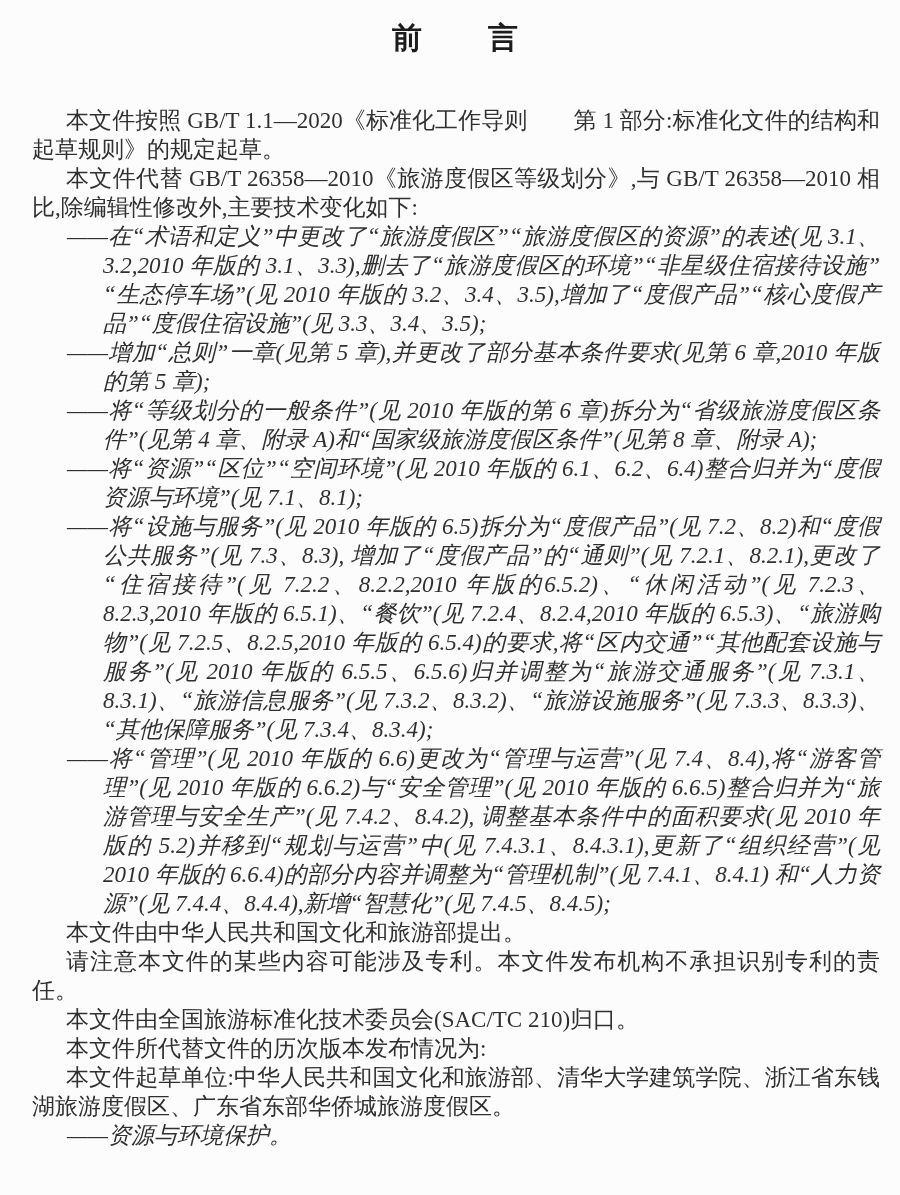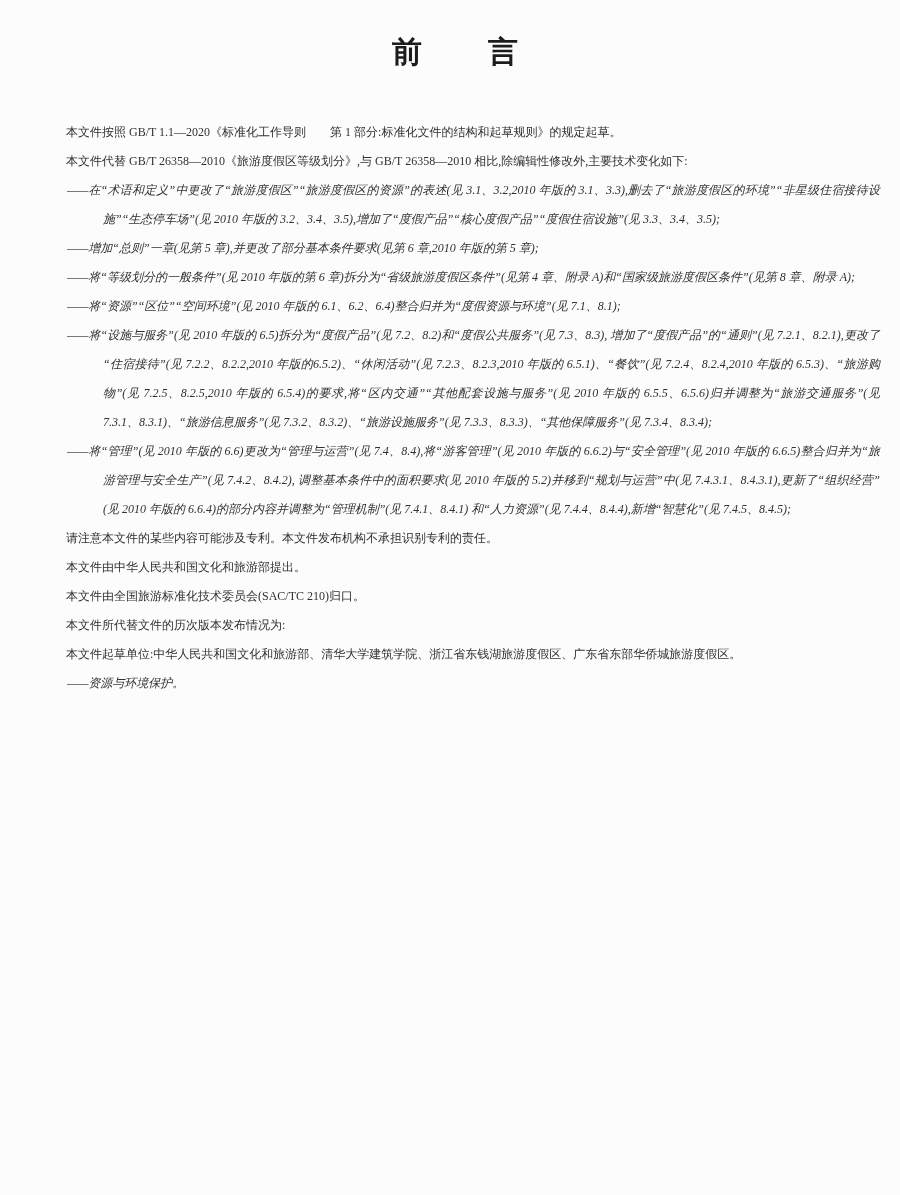--- a/index.html
+++ b/index.html
@@ -15,33 +15,33 @@
     overflow: hidden;
   }
   .page {
     box-sizing: border-box;
     width: 900px;
     height: 1195px;
     padding: 12px 20px 0 32px;
     overflow: hidden;
   }
   .doc-title {
-    margin: 16px;
+    margin: 4px;
     padding-top: 4px;
     text-align: center;
-    font-family: Liberation Sans, sans-serif;
+    font-family: Liberation Mono, monospace;
     font-weight: 700;
     font-size: 30px;
     line-height: 40px;
     color: #1c1c1c;
     letter-spacing: 2px;
   }
   .doc-body {
     margin-top: 46px;
-    font-size: 12px;
+    font-size: 23px;
     line-height: 29px;
     text-align: justify;
     color: #303030;
   }
   .block {
     margin: 0;
     padding: 0;
   }
   
   .para {
@@ -61,20 +61,20 @@
   <h1 class="doc-title">前　　言</h1>
   <div class="doc-body">
       <div class="block para">本文件按照 GB/T 1.1—2020《标准化工作导则　　第 1 部分:标准化文件的结构和起草规则》的规定起草。</div>
       <div class="block para">本文件代替 GB/T 26358—2010《旅游度假区等级划分》,与 GB/T 26358—2010 相比,除编辑性修改外,主要技术变化如下:</div>
       <div class="block hang">——在“术语和定义”中更改了“旅游度假区”“旅游度假区的资源”的表述(见 3.1、3.2,2010 年版的 3.1、3.3),删去了“旅游度假区的环境”“非星级住宿接待设施”“生态停车场”(见 2010 年版的 3.2、3.4、3.5),增加了“度假产品”“核心度假产品”“度假住宿设施”(见 3.3、3.4、3.5);</div>
       <div class="block hang">——增加“总则”一章(见第 5 章),并更改了部分基本条件要求(见第 6 章,2010 年版的第 5 章);</div>
       <div class="block hang">——将“等级划分的一般条件”(见 2010 年版的第 6 章)拆分为“省级旅游度假区条件”(见第 4 章、附录 A)和“国家级旅游度假区条件”(见第 8 章、附录 A);</div>
       <div class="block hang">——将“资源”“区位”“空间环境”(见 2010 年版的 6.1、6.2、6.4)整合归并为“度假资源与环境”(见 7.1、8.1);</div>
       <div class="block hang">——将“设施与服务”(见 2010 年版的 6.5)拆分为“度假产品”(见 7.2、8.2)和“度假公共服务”(见 7.3、8.3), 增加了“度假产品”的“通则”(见 7.2.1、8.2.1),更改了“住宿接待”(见 7.2.2、8.2.2,2010 年版的6.5.2)、“休闲活动”(见 7.2.3、8.2.3,2010 年版的 6.5.1)、“餐饮”(见 7.2.4、8.2.4,2010 年版的 6.5.3)、“旅游购物”(见 7.2.5、8.2.5,2010 年版的 6.5.4)的要求,将“区内交通”“其他配套设施与服务”(见 2010 年版的 6.5.5、6.5.6)归并调整为“旅游交通服务”(见 7.3.1、8.3.1)、“旅游信息服务”(见 7.3.2、8.3.2)、“旅游设施服务”(见 7.3.3、8.3.3)、“其他保障服务”(见 7.3.4、8.3.4);</div>
       <div class="block hang">——将“管理”(见 2010 年版的 6.6)更改为“管理与运营”(见 7.4、8.4),将“游客管理”(见 2010 年版的 6.6.2)与“安全管理”(见 2010 年版的 6.6.5)整合归并为“旅游管理与安全生产”(见 7.4.2、8.4.2), 调整基本条件中的面积要求(见 2010 年版的 5.2)并移到“规划与运营”中(见 7.4.3.1、8.4.3.1),更新了“组织经营”(见 2010 年版的 6.6.4)的部分内容并调整为“管理机制”(见 7.4.1、8.4.1) 和“人力资源”(见 7.4.4、8.4.4),新增“智慧化”(见 7.4.5、8.4.5);</div>
+      <div class="block para">本文件由中华人民共和国文化和旅游部提出。</div>
       <div class="block para">请注意本文件的某些内容可能涉及专利。本文件发布机构不承担识别专利的责任。</div>
-      <div class="block para">本文件由中华人民共和国文化和旅游部提出。</div>
       <div class="block para">本文件由全国旅游标准化技术委员会(SAC/TC 210)归口。</div>
       <div class="block para">本文件所代替文件的历次版本发布情况为:</div>
       <div class="block para">本文件起草单位:中华人民共和国文化和旅游部、清华大学建筑学院、浙江省东钱湖旅游度假区、广东省东部华侨城旅游度假区。</div>
       <div class="block hang">——资源与环境保护。</div>
     </div>
 </div>
 
 </body></html>

